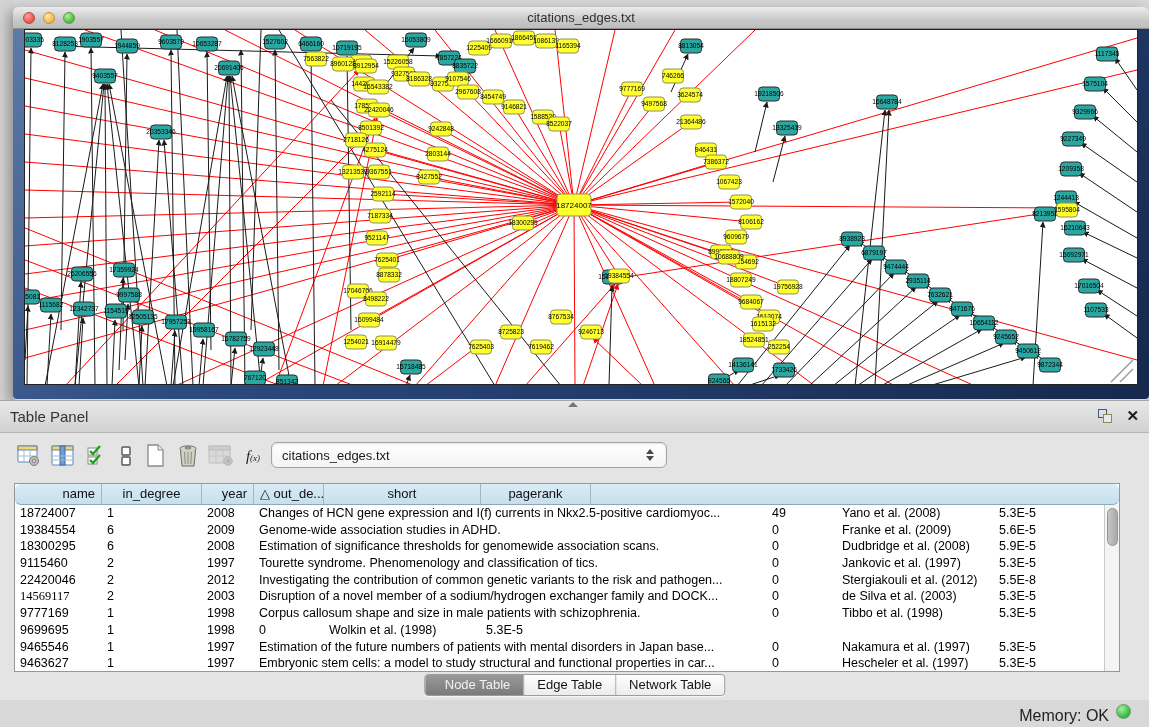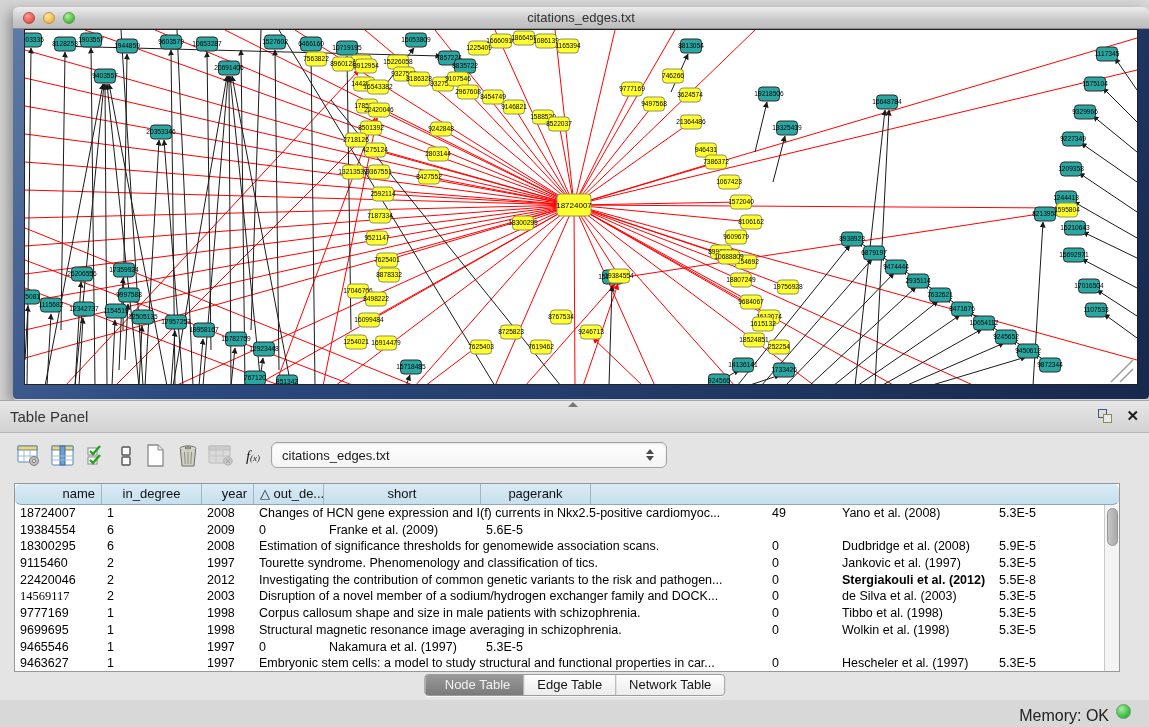--- a/index.html
+++ b/index.html
@@ -886,20 +886,21 @@
             <div class="td" style="width: 52px;">2008</div>
             <div class="td" style="width: 513px;">Changes of HCN gene expression and I(f) currents in Nkx2.5-positive cardiomyoc...</div>
             <div class="td" style="width: 70px;">49</div>
             <div class="td" style="width: 157px;">Yano et al. (2008)</div>
             <div class="td" style="width: 110px;">5.3E-5</div>
           </div>
           <div class="tr">
             <div class="td" style="width: 87px;">19384554</div>
             <div class="td" style="width: 100px;">6</div>
             <div class="td" style="width: 52px;">2009</div>
+            <div class="td" style="width: 513px;">Genome-wide association studies in ADHD.</div>
             <div class="td" style="width: 70px;">0</div>
             <div class="td" style="width: 157px;">Franke et al. (2009)</div>
             <div class="td" style="width: 110px;">5.6E-5</div>
           </div>
           <div class="tr">
             <div class="td" style="width: 87px;">18300295</div>
             <div class="td" style="width: 100px;">6</div>
             <div class="td" style="width: 52px;">2008</div>
             <div class="td" style="width: 513px;">Estimation of significance thresholds for genomewide association scans.</div>
             <div class="td" style="width: 70px;">0</div>
@@ -914,21 +915,21 @@
             <div class="td" style="width: 70px;">0</div>
             <div class="td" style="width: 157px;">Jankovic et al. (1997)</div>
             <div class="td" style="width: 110px;">5.3E-5</div>
           </div>
           <div class="tr">
             <div class="td" style="width: 87px;">22420046</div>
             <div class="td" style="width: 100px;">2</div>
             <div class="td" style="width: 52px;">2012</div>
             <div class="td" style="width: 513px;">Investigating the contribution of common genetic variants to the risk and pathogen...</div>
             <div class="td" style="width: 70px;">0</div>
-            <div class="td" style="width: 157px; font-weight: bold;">Stergiakouli et al. (2012)</div>
+            <div class="td" style="width: 157px;">Stergiakouli et al. (2012)</div>
             <div class="td" style="width: 110px;">5.5E-8</div>
           </div>
           <div class="tr">
             <div class="td" style="width: 87px; font-family: Liberation Serif, serif;">14569117</div>
             <div class="td" style="width: 100px;">2</div>
             <div class="td" style="width: 52px;">2003</div>
             <div class="td" style="width: 513px;">Disruption of a novel member of a sodium/hydrogen exchanger family and DOCK...</div>
             <div class="td" style="width: 70px;">0</div>
             <div class="td" style="width: 157px;">de Silva et al. (2003)</div>
             <div class="td" style="width: 110px;">5.3E-5</div>
@@ -939,29 +940,29 @@
             <div class="td" style="width: 52px;">1998</div>
             <div class="td" style="width: 513px;">Corpus callosum shape and size in male patients with schizophrenia.</div>
             <div class="td" style="width: 70px;">0</div>
             <div class="td" style="width: 157px;">Tibbo et al. (1998)</div>
             <div class="td" style="width: 110px;">5.3E-5</div>
           </div>
           <div class="tr">
             <div class="td" style="width: 87px;">9699695</div>
             <div class="td" style="width: 100px;">1</div>
             <div class="td" style="width: 52px;">1998</div>
-            <div class="td" style="width: 513px;">Structural magnetic resonance image averaging in schizophrenia.</div>
             <div class="td" style="width: 70px;">0</div>
             <div class="td" style="width: 157px;">Wolkin et al. (1998)</div>
             <div class="td" style="width: 110px;">5.3E-5</div>
           </div>
           <div class="tr">
             <div class="td" style="width: 87px;">9465546</div>
             <div class="td" style="width: 100px;">1</div>
             <div class="td" style="width: 52px;">1997</div>
+            <div class="td" style="width: 513px;">Estimation of the future numbers of patients with mental disorders in Japan base...</div>
             <div class="td" style="width: 70px;">0</div>
             <div class="td" style="width: 157px;">Nakamura et al. (1997)</div>
             <div class="td" style="width: 110px;">5.3E-5</div>
           </div>
           <div class="tr">
             <div class="td" style="width: 87px;">9463627</div>
             <div class="td" style="width: 100px;">1</div>
             <div class="td" style="width: 52px;">1997</div>
             <div class="td" style="width: 513px;">Embryonic stem cells: a model to study structural and functional properties in car...</div>
             <div class="td" style="width: 70px;">0</div>

